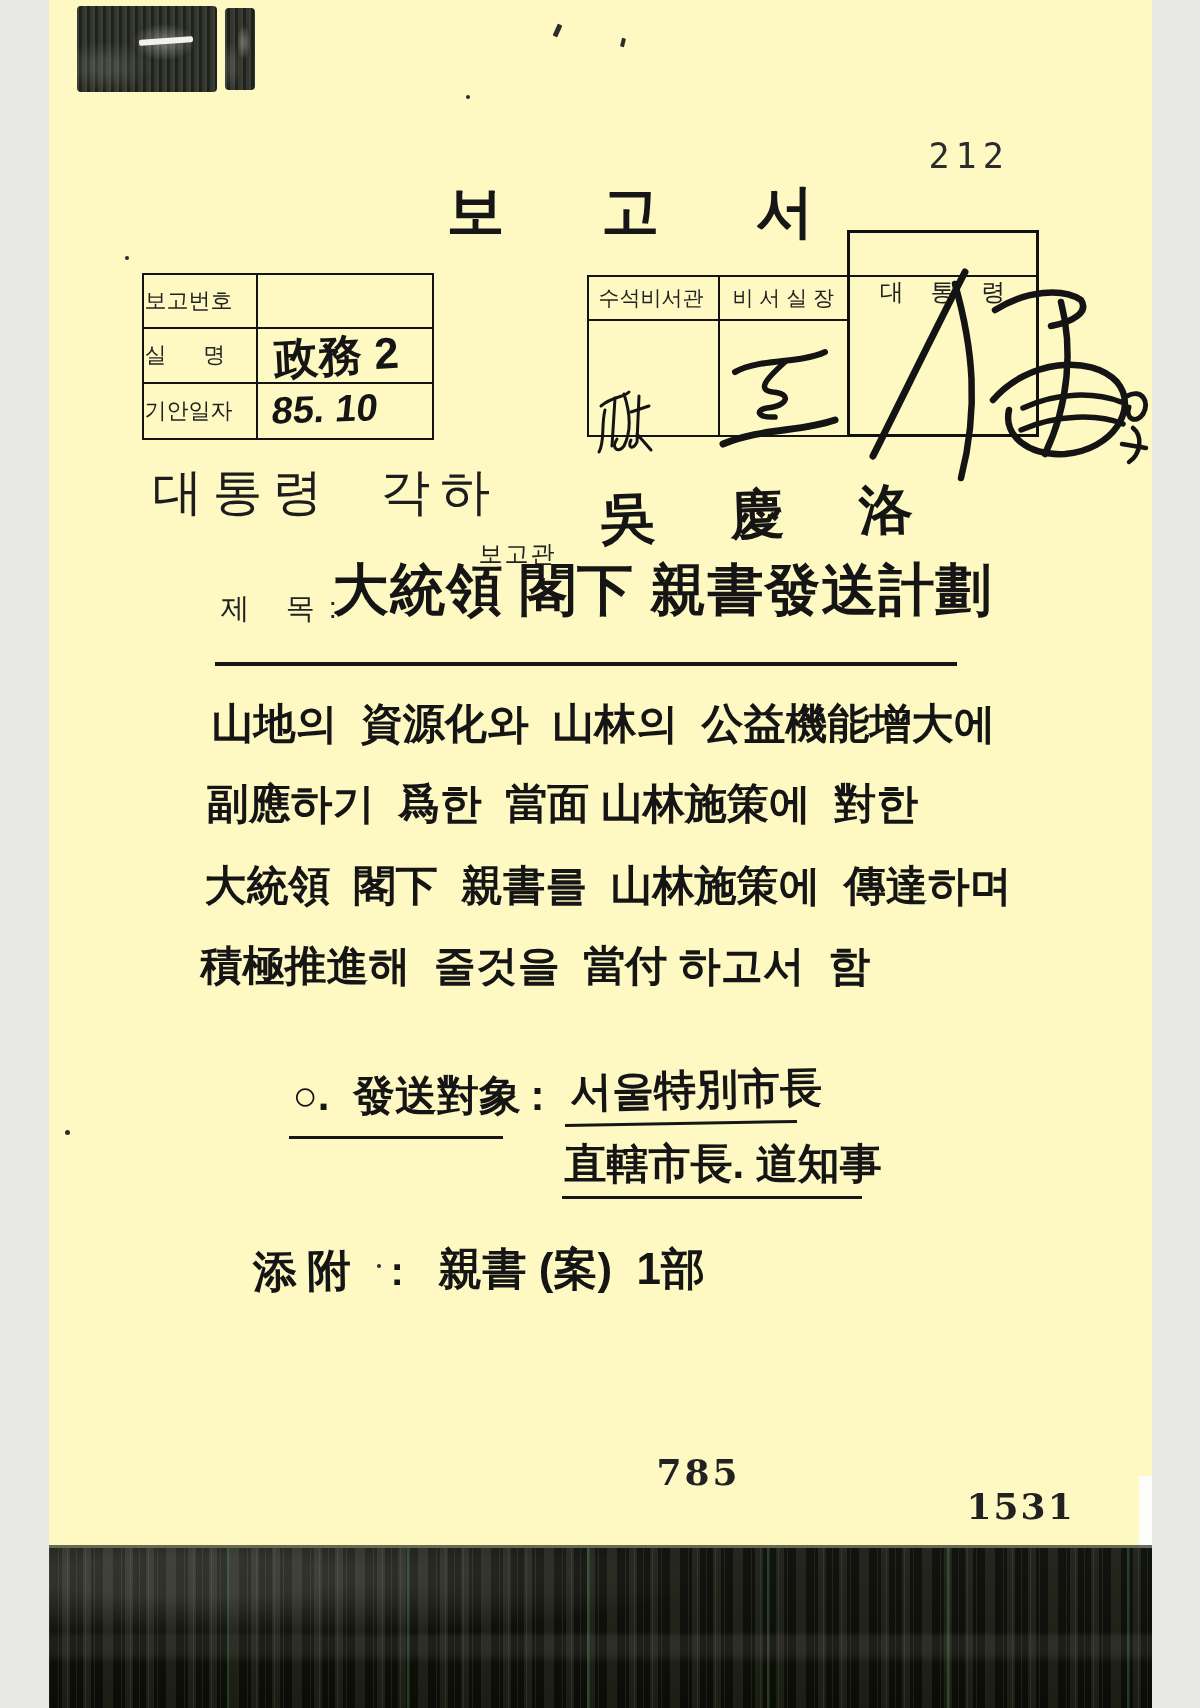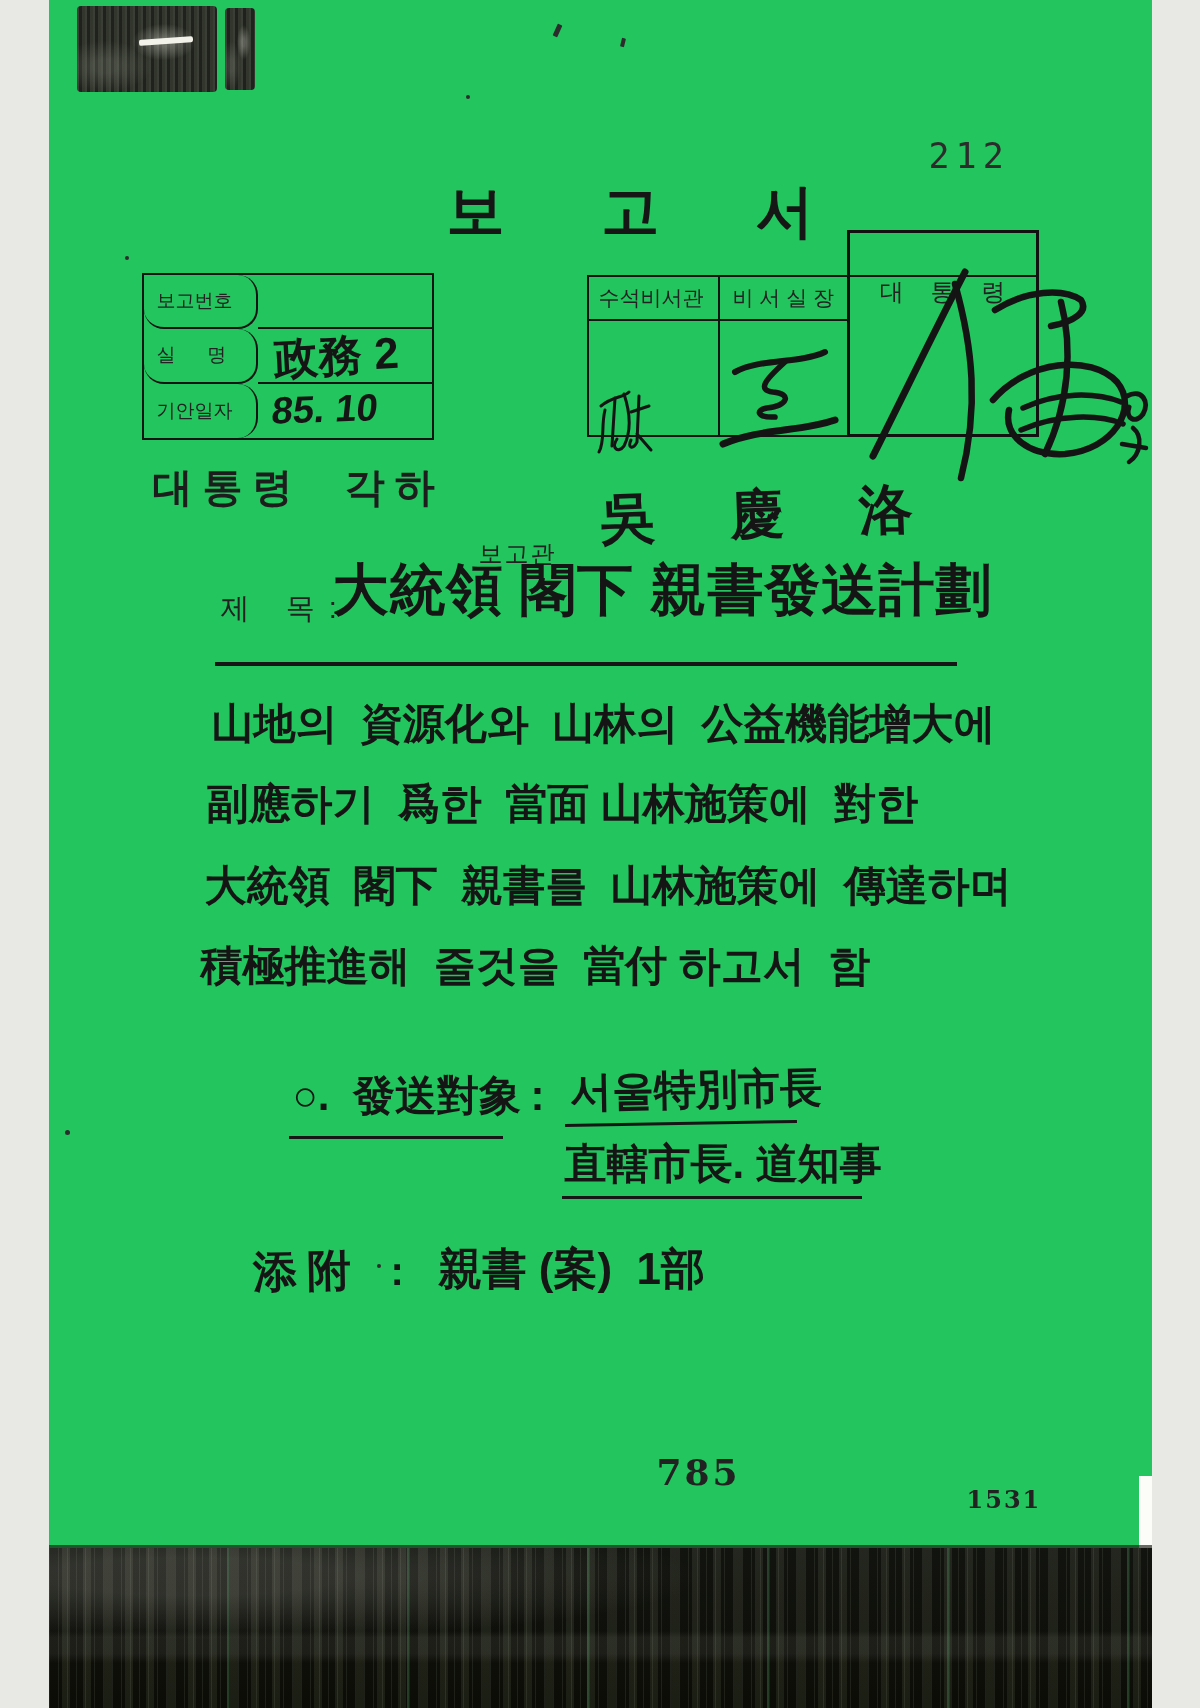--- a/index.html
+++ b/index.html
@@ -1,18 +1,18 @@
 <!DOCTYPE html>
 <html><head>
 <meta charset="utf-8">
 <style>
   html,body{margin:0;padding:0;background:#e8e8e4;}
   .page{
     position:relative;width:1103px;height:1708px;margin:0 auto;
-    background:#22c55e;overflow:hidden;
+    background:#fef9c3;overflow:hidden;
     font-family:"Liberation Sans","DejaVu Sans",sans-serif;color:#1b1b1b;
   }
   .abs{position:absolute;white-space:pre;line-height:1.15;}
   .hand{font-weight:600;color:#151515;}
   .mono{font-family:"DejaVu Sans Mono","Liberation Mono",monospace;}
   .stamped{font-family:"DejaVu Serif","Liberation Serif",serif;font-weight:700;color:#222;}
 
   
   .blob{
     position:absolute;border-radius:4px;
@@ -25,21 +25,21 @@
   .blob-dash{position:absolute;background:#f2f2ea;border-radius:2px;transform:rotate(-4deg);}
 
   
   .info-table{
     position:absolute;left:93px;top:273px;width:292px;height:167px;
     border:2px solid #141414;box-sizing:border-box;
     display:grid;grid-template-columns:114px 1fr;grid-template-rows:1fr 1fr 1fr;
   }
   .info-label{
     border-right:2px solid #141414;border-bottom:2px solid #141414;
-    display:flex;align-items:center;padding-left:13px;font-size:19px;white-space:pre;color:#222;border-radius:20px;
+    display:flex;align-items:center;padding-left:1px;font-size:22px;white-space:pre;color:#222;
   }
   .info-value{border-bottom:2px solid #141414;position:relative;overflow:visible;}
   .info-table .row-last{border-bottom:none;}
 
   .sec-table{
     position:absolute;left:538px;top:275px;width:262px;height:162px;
     border:2px solid #141414;box-sizing:border-box;
   }
   .sec-col-divider{position:absolute;left:129px;top:0;width:2px;height:100%;background:#141414;}
   .sec-header-line{position:absolute;left:0;top:42px;width:100%;height:2px;background:#141414;}
@@ -149,21 +149,21 @@
     <path d="M118,28 C136,92 142,152 124,222" stroke-width="6.5"></path>
     <path d="M158,54 C190,34 226,32 244,44 C252,56 236,66 214,70" stroke-width="6.5"></path>
     <path d="M224,46 C236,92 232,148 208,198" stroke-width="6.5"></path>
     <path d="M156,144 C190,104 254,98 280,126 C302,152 276,194 228,198 C192,200 166,180 172,154" stroke-width="6.5"></path>
     <path d="M186,152 C220,136 258,136 284,146" stroke-width="5.5"></path>
     <path d="M184,174 C220,158 262,158 286,168" stroke-width="5.5"></path>
     <path d="M290,140 C305,132 313,146 306,158 C299,168 288,163 292,151" stroke-width="5"></path>
     <path d="M296,172 C306,180 304,198 292,206 M285,188 L309,192" stroke-width="4.5"></path>
   </svg>
 
-  <div class="abs" style="left:104px;top:464px;font-size:40px;font-weight:700;letter-spacing:10px;color:#1d1d1d;">대통령  각하</div>
+  <div class="abs" style="left:104px;top:464px;font-size:50px;font-weight:400;letter-spacing:10px;color:#1d1d1d;">대통령  각하</div>
 
   <div class="abs" style="left:430px;top:540px;font-size:24px;letter-spacing:2px;color:#222;">보고관</div>
   <div class="abs hand" style="left:552px;top:482px;font-size:54px;letter-spacing:30px;transform:rotate(-2deg);">吳 慶 洛</div>
 
   <div class="abs" style="left:172px;top:592px;font-size:29px;letter-spacing:3px;color:#222;">제   목 :</div>
   <div class="abs hand" style="left:284px;top:558px;font-size:56px;font-weight:700;letter-spacing:1px;">大統領 閣下 親書發送計劃</div>
   <div class="rule" style="left:166px;top:662px;width:742px;height:4px;"></div>
 
   <div class="abs hand" style="left:163px;top:700px;font-size:42px;">山地의  資源化와  山林의  公益機能增大에</div>
   <div class="abs hand" style="left:158px;top:780px;font-size:42px;text-align:center;">副應하기  爲한  當面 山林施策에  對한</div>
@@ -176,19 +176,19 @@
   <div class="abs hand" style="left:521px;top:1066px;font-size:42px;transform:rotate(-1deg);">서울特別市長</div>
   <div class="rule" style="left:516px;top:1122px;width:232px;height:3px;transform:rotate(-1deg);"></div>
   <div class="abs hand" style="left:516px;top:1140px;font-size:42px;">直轄市長. 道知事</div>
   <div class="rule" style="left:513px;top:1196px;width:300px;height:3px;"></div>
 
   <div class="abs hand" style="left:204px;top:1246px;font-size:44px;letter-spacing:10px;transform:rotate(-1deg);">添附</div>
   <div class="abs hand" style="left:342px;top:1248px;font-size:40px;">:</div>
   <div class="abs hand" style="left:390px;top:1244px;font-size:44px;">親書 (案)  1部</div>
 
   <div class="abs stamped" style="left:608px;top:1452px;font-size:36px;letter-spacing:3px;">785</div>
-  <div class="abs stamped" style="left:918px;top:1486px;font-size:24px;letter-spacing:2px;">1531</div>
+  <div class="abs stamped" style="left:918px;top:1486px;font-size:36px;letter-spacing:2px;">1531</div>
 
   <div class="scan-strip"></div>
   <div class="page-corner"></div>
   <div class="scan-band"></div>
 
 </div>
 
 </body></html>

